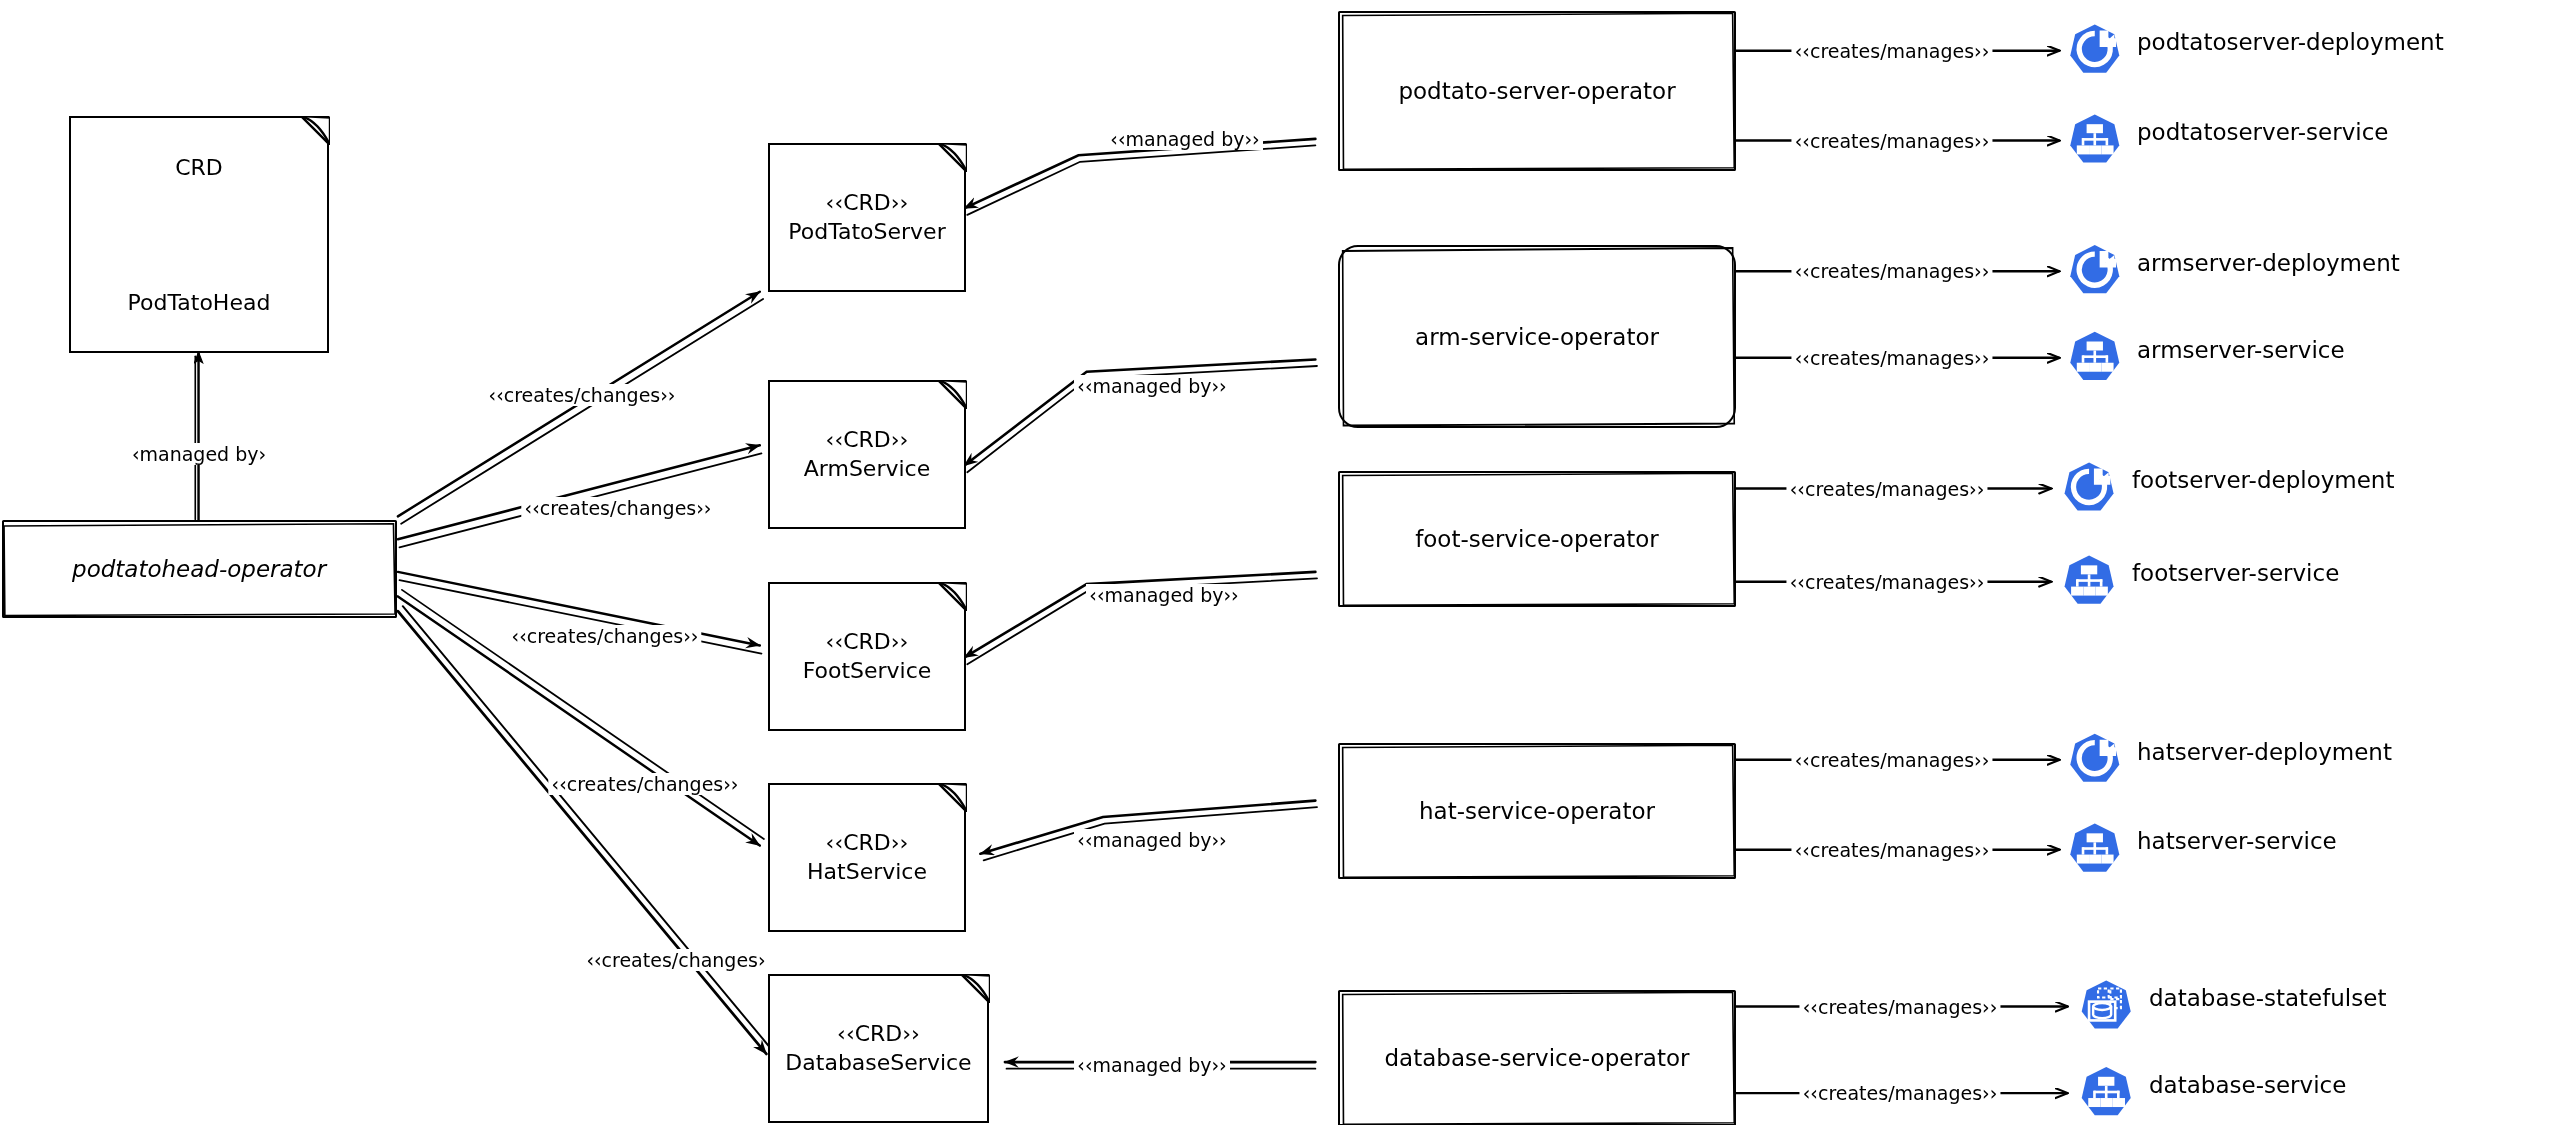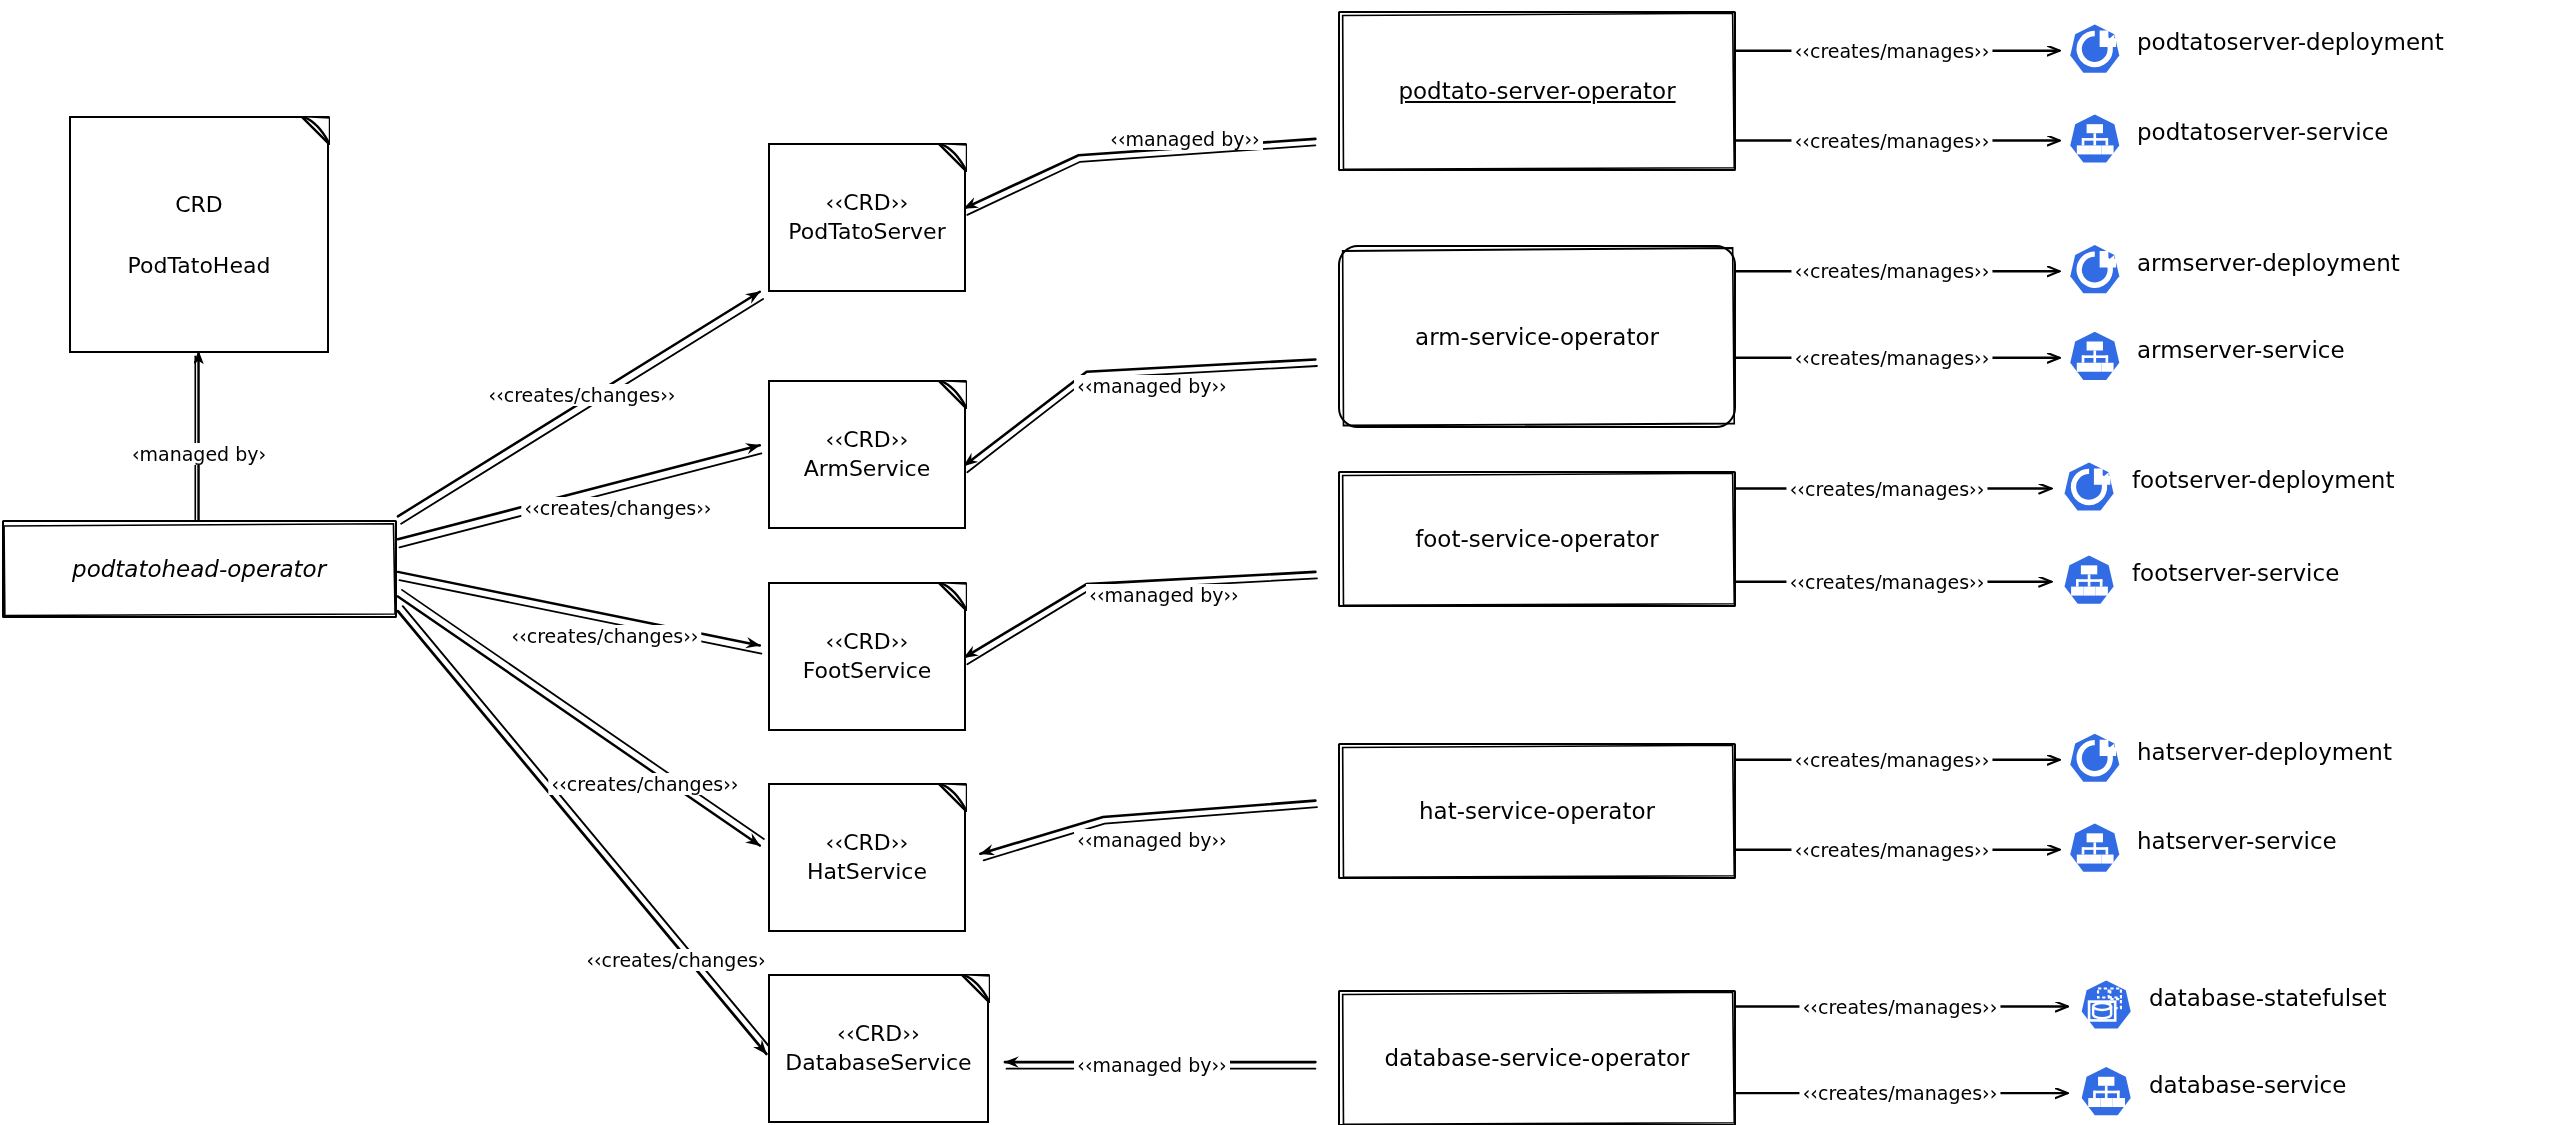--- a/index.html
+++ b/index.html
@@ -131,21 +131,21 @@
     <use href="#k8s-dep" x="2532" y="298"></use>
     <use href="#k8s-svc" x="2532" y="404"></use>
     <use href="#k8s-dep" x="2525" y="564"></use>
     <use href="#k8s-svc" x="2525" y="678"></use>
     <use href="#k8s-dep" x="2532" y="896"></use>
     <use href="#k8s-svc" x="2532" y="1006"></use>
     <use href="#k8s-sts" x="2546" y="1198"></use>
     <use href="#k8s-svc" x="2546" y="1304"></use>
   </svg>
 
-  <div class="node crd" style="left:69px;top:116px;width:260px;height:237px;">
+  <div class="node crd" style="left:69px;top:116px;width:260px;height:237px;gap:37px;">
     <svg class="fold" viewBox="0 0 36 36">
       <path d="M0,0 L36,36 L36,2 Z" fill="#fff" stroke="#000" stroke-width="3"></path>
       <path d="M0,0 C14,4 26,16 36,36" fill="none" stroke="#000" stroke-width="3"></path>
     </svg>
     <div class="note-txt">CRD</div>
     <div style="height:28px"></div>
     <div class="note-txt">PodTatoHead</div>
   </div>
 
   <div class="edge-label" style="left:199px;top:454px;">‹managed by›</div>
@@ -201,21 +201,21 @@
     <div class="l1">‹‹CRD››</div>
     <div class="l2">DatabaseService</div>
   </div>
 
   <div class="edge-label" style="left:582px;top:395px;">‹‹creates/changes››</div>
   <div class="edge-label" style="left:618px;top:508px;">‹‹creates/changes››</div>
   <div class="edge-label" style="left:605px;top:636px;">‹‹creates/changes››</div>
   <div class="edge-label" style="left:645px;top:784px;">‹‹creates/changes››</div>
   <div class="edge-label" style="left:676px;top:960px;">‹‹creates/changes›</div>
 
-  <div class="node opbox" style="left:1338px;top:11.4px;width:398px;height:160px;text-decoration:underline;">
+  <div class="node opbox" style="left:1338px;top:11.4px;width:398px;height:160px;">
     <svg class="sk" viewBox="0 0 495 204" preserveAspectRatio="none">
       <path d="M7,7 L489,4 L491,198 L8,200 Z" fill="none" stroke="#000" stroke-width="2"></path>
     </svg>
     <span class="lbl">podtato-server-operator</span>
   </div>
 
   <div class="node opbox" style="left:1338px;top:245px;width:398px;height:183px;border-radius:20px;">
     <svg class="sk" viewBox="0 0 495 188" preserveAspectRatio="none">
       <path d="M7,7 L489,4 L491,182 L8,184 Z" fill="none" stroke="#000" stroke-width="2"></path>
     </svg>

